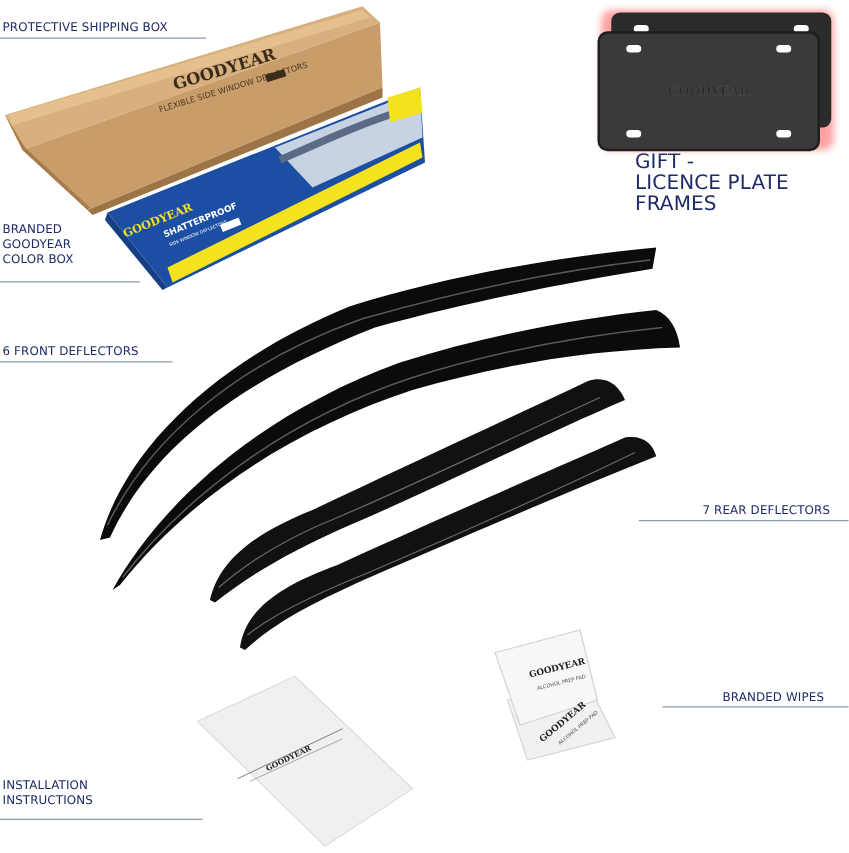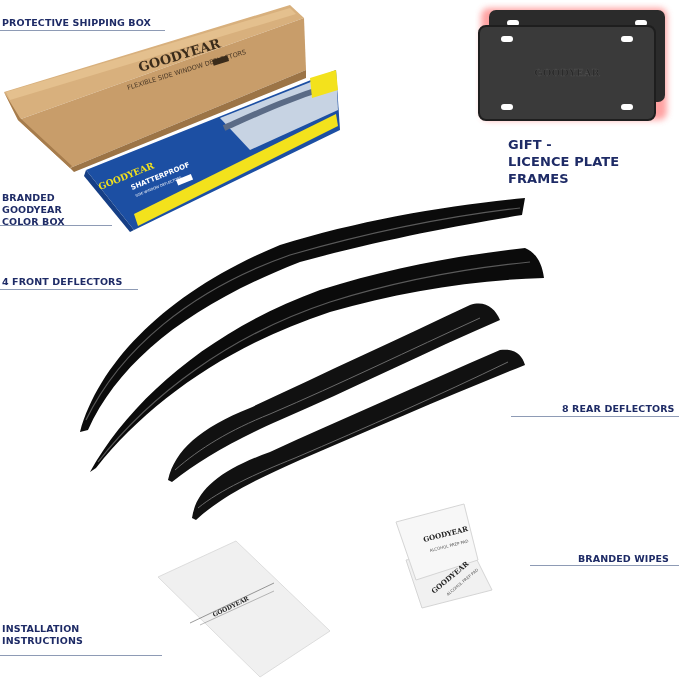--- a/index.html
+++ b/index.html
@@ -1,39 +1,39 @@
 <!DOCTYPE html>
 <html><head>
 <meta charset="utf-8">
 <style>
   html,body{margin:0;padding:0;background:#fff;}
   body{width:679px;height:682px;position:relative;overflow:hidden;font-family:"DejaVu Sans","Liberation Sans",sans-serif;}
-  .label{position:absolute;color:#1e2b66;font-weight:bold;font-size:9.5px;line-height:12px;letter-spacing:0.1px;white-space:pre-line;}
+  .label{position:absolute;color:#1e2b66;font-weight:normal;font-size:9.5px;line-height:12px;letter-spacing:0.1px;white-space:pre-line;}
   .rule{position:absolute;height:1px;background:#8e9bb5;}
   .abs{position:absolute;}
   svg{display:block;}
 </style>
 </head>
 <body>
 
 <div class="label" style="left:2px;top:17px;">PROTECTIVE SHIPPING BOX</div>
 <div class="rule" style="left:0;top:30px;width:165px;"></div>
 
-<div class="label" style="left:2px;top:192px;">BRANDED
+<div class="label" style="left:2px;top:178px;">BRANDED
 GOODYEAR
 COLOR BOX</div>
 <div class="rule" style="left:0;top:225px;width:112px;"></div>
 
-<div class="label" style="left:2px;top:276px;">4 FRONT DEFLECTORS</div>
+<div class="label" style="left:2px;top:276px;">6 FRONT DEFLECTORS</div>
 <div class="rule" style="left:0;top:289px;width:138px;"></div>
 
-<div class="label" style="left:562px;top:403px;">8 REAR DEFLECTORS</div>
+<div class="label" style="left:562px;top:403px;">7 REAR DEFLECTORS</div>
 <div class="rule" style="left:511px;top:416px;width:168px;"></div>
 
-<div class="label" style="left:508px;top:136px;font-size:13px;line-height:17px;">GIFT  -
+<div class="label" style="left:508px;top:120px;font-size:16px;line-height:17px;">GIFT  -
 LICENCE PLATE FRAMES</div>
 
 <div class="label" style="left:578px;top:553px;">BRANDED WIPES</div>
 <div class="rule" style="left:530px;top:565px;width:149px;"></div>
 
 <div class="label" style="left:2px;top:623px;">INSTALLATION
 INSTRUCTIONS</div>
 <div class="rule" style="left:0;top:655px;width:162px;"></div>
 
 <div class="abs" style="left:0;top:0;width:340px;height:240px;">

